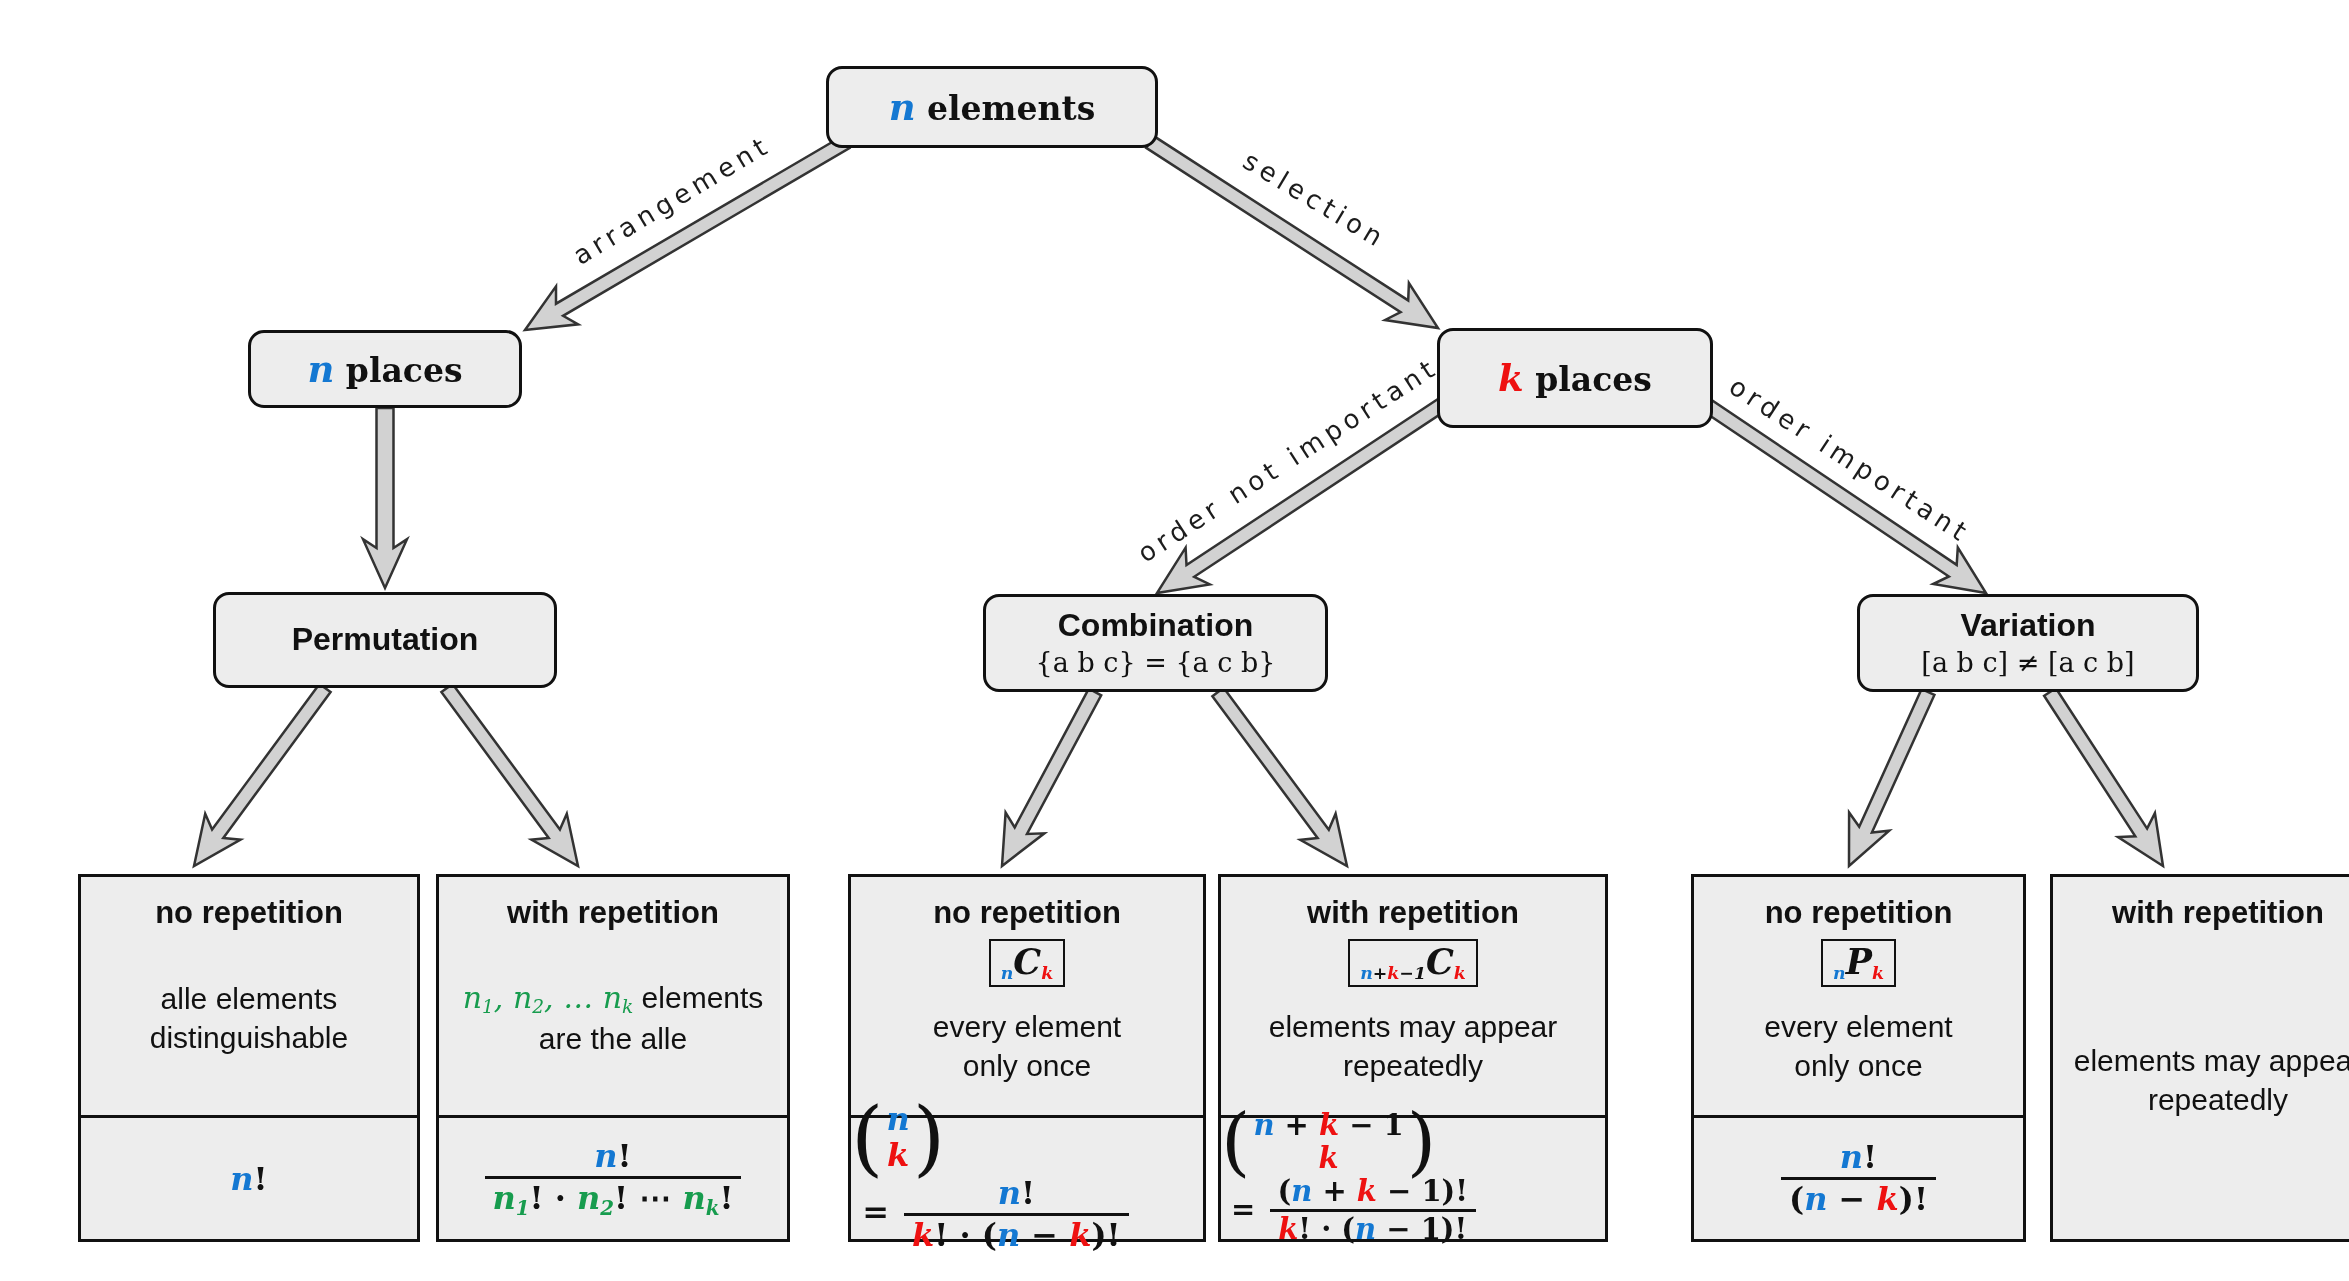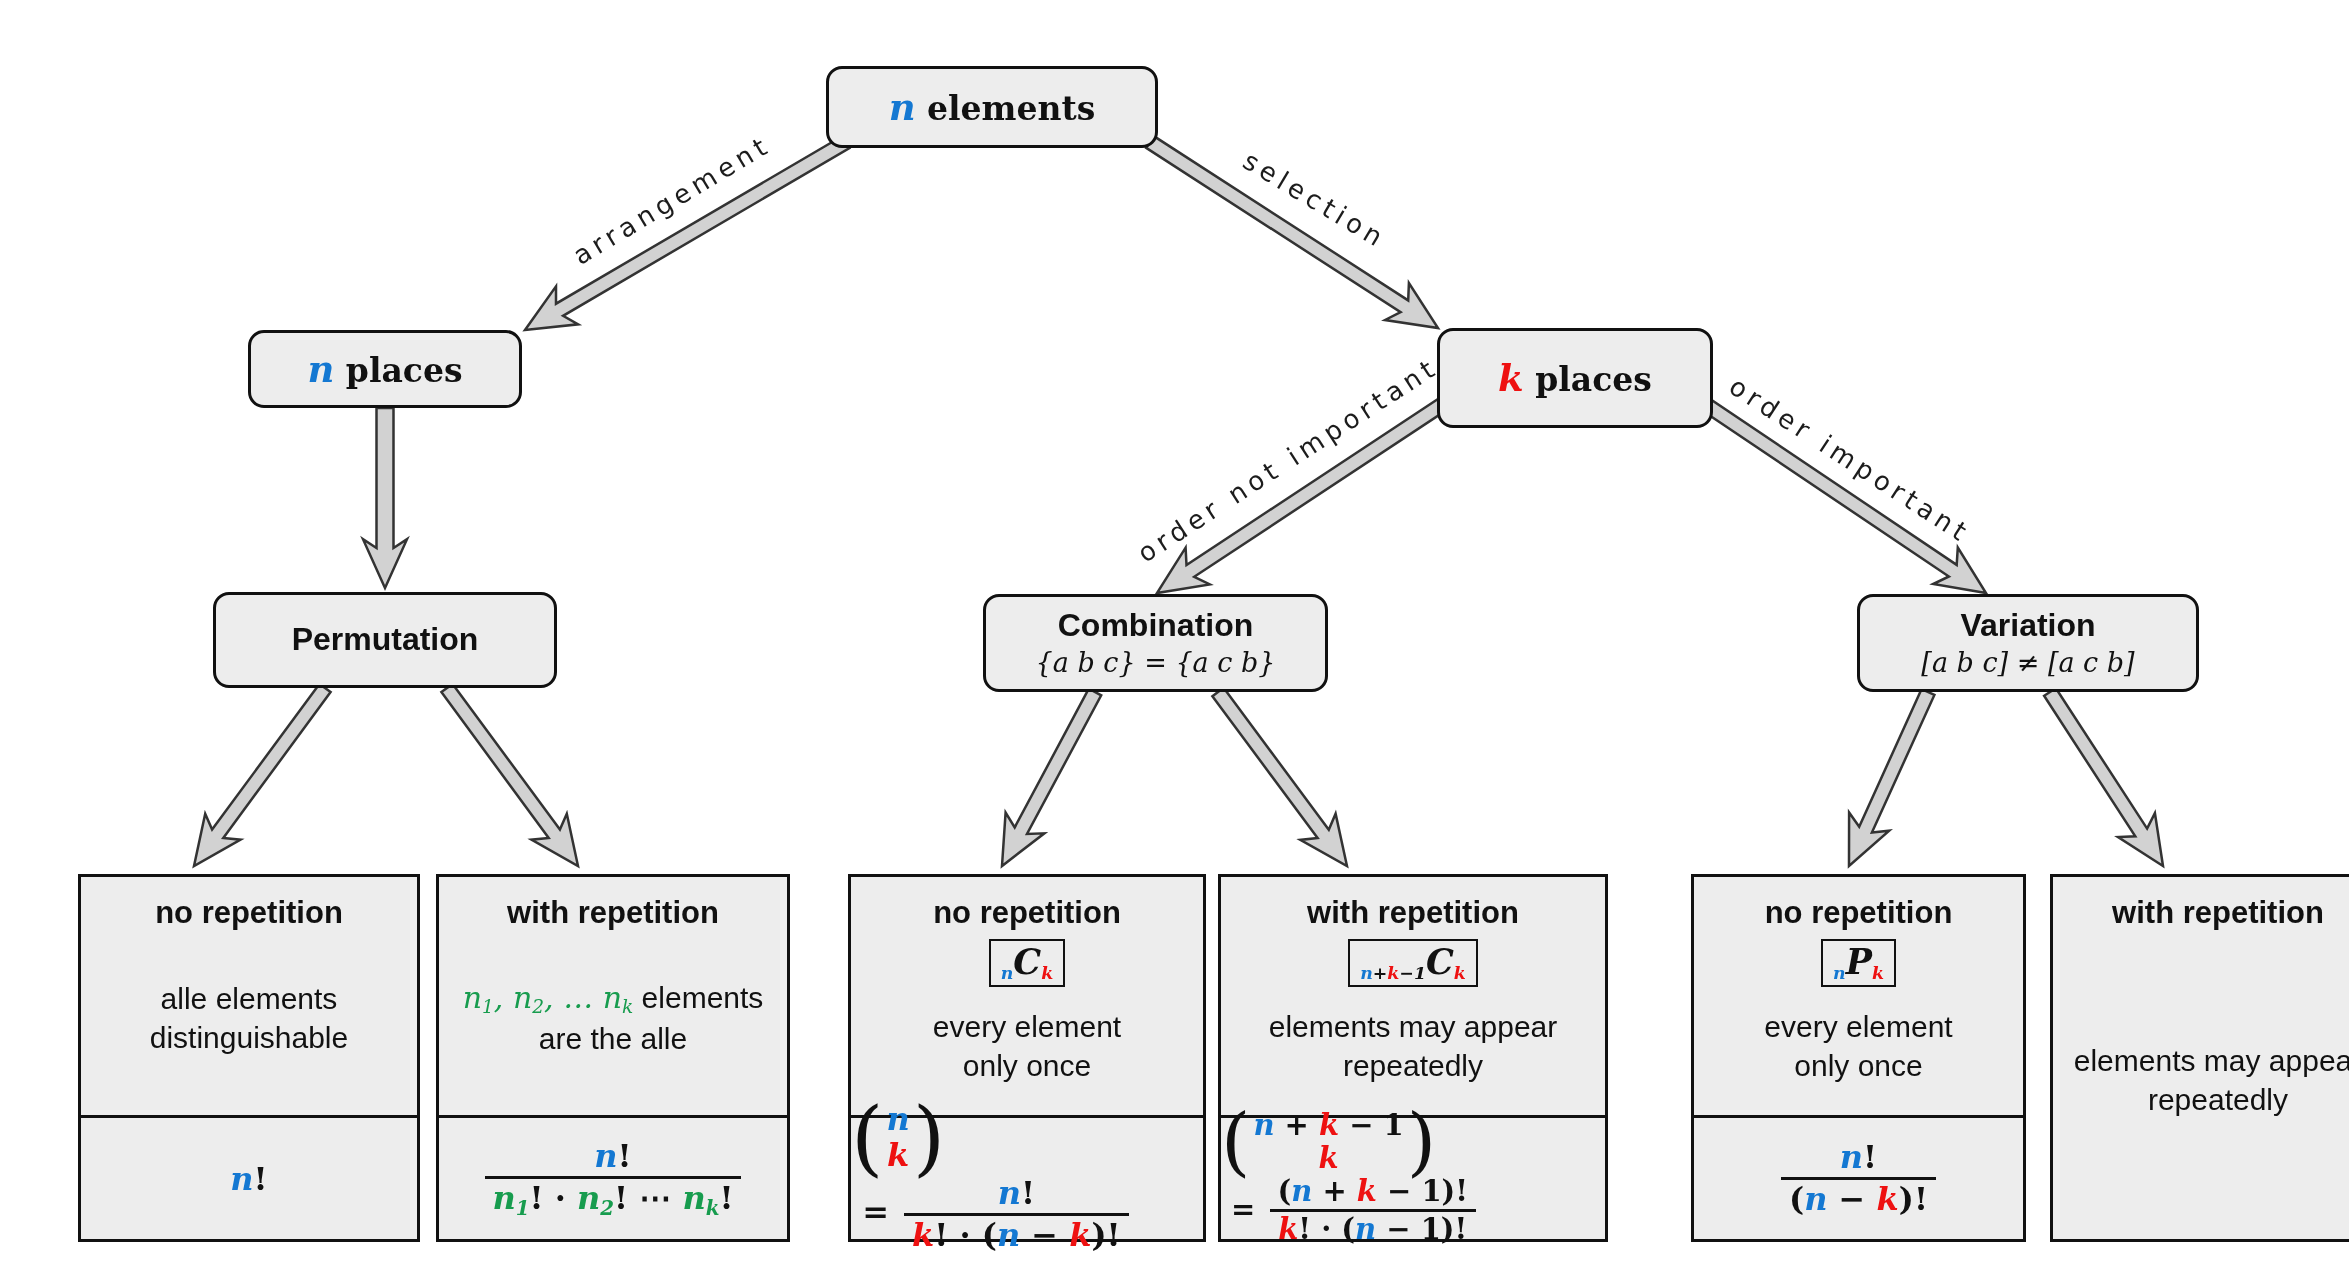--- a/index.html
+++ b/index.html
@@ -7,21 +7,21 @@
          font-family:"Liberation Sans",sans-serif;overflow:hidden;color:#111;}
   svg.arrows{position:absolute;left:0;top:0;width:2349px;height:1281px;}
 
   
   .node{position:absolute;background:#EDEDED;border:3px solid #111;border-radius:16px;
         box-sizing:border-box;display:flex;flex-direction:column;align-items:center;
         justify-content:center;text-align:center;}
   .node .tk-t{font-family:"Liberation Sans",sans-serif;font-weight:bold;font-size:33px;white-space:pre;}
   .node .tk-v{font-size:37px;}
   .node-title{font-weight:bold;font-size:32px;line-height:1.1;}
-  .node-subtitle{font-family:"DejaVu Serif",serif;font-style:italic;font-size:27px;margin-top:3px;}
+  .node-subtitle{font-family:"DejaVu Serif",serif;font-size:27px;margin-top:3px;}
 
   
   .edge-label{position:absolute;white-space:nowrap;font-family:"DejaVu Sans",sans-serif;
               font-size:26px;letter-spacing:5px;color:#1c1c1c;transform-origin:center;}
 
   
   .card{position:absolute;top:874px;height:368px;background:#EDEDED;border:3px solid #111;
         box-sizing:border-box;display:flex;flex-direction:column;margin-left:48px;}
   .card-top{flex:1 1 auto;display:flex;flex-direction:column;align-items:center;min-height:0;}
   .card-title{font-weight:bold;font-size:31px;margin-top:18px;}

